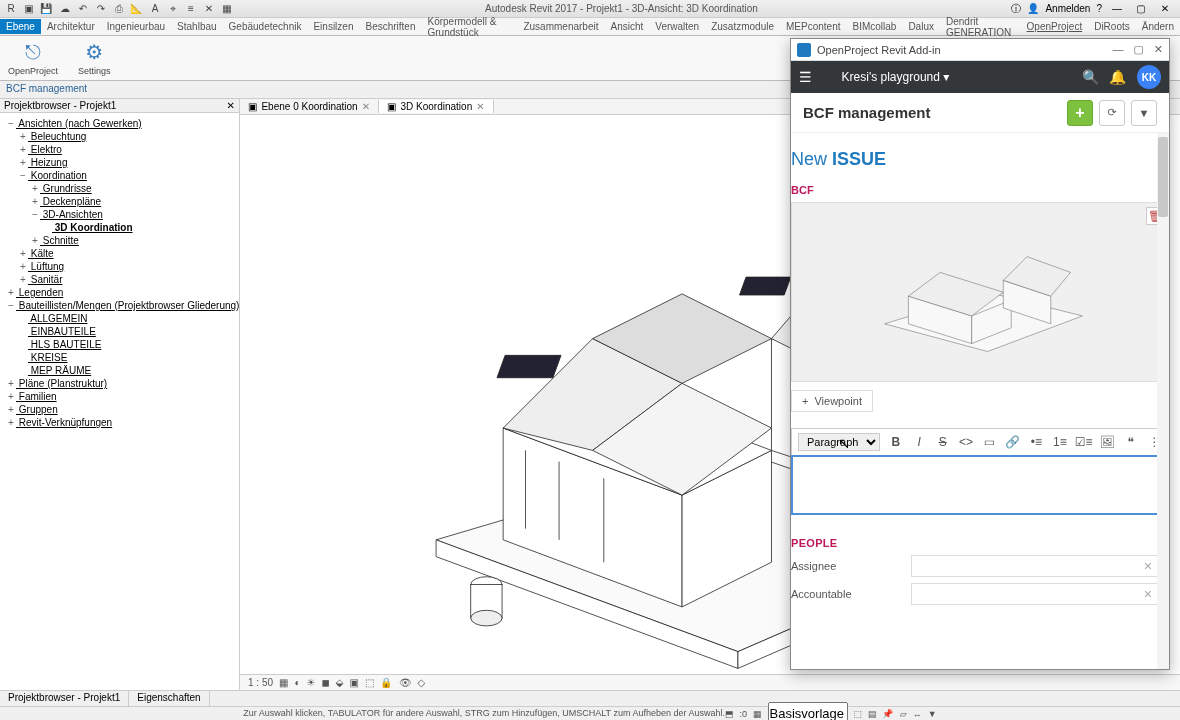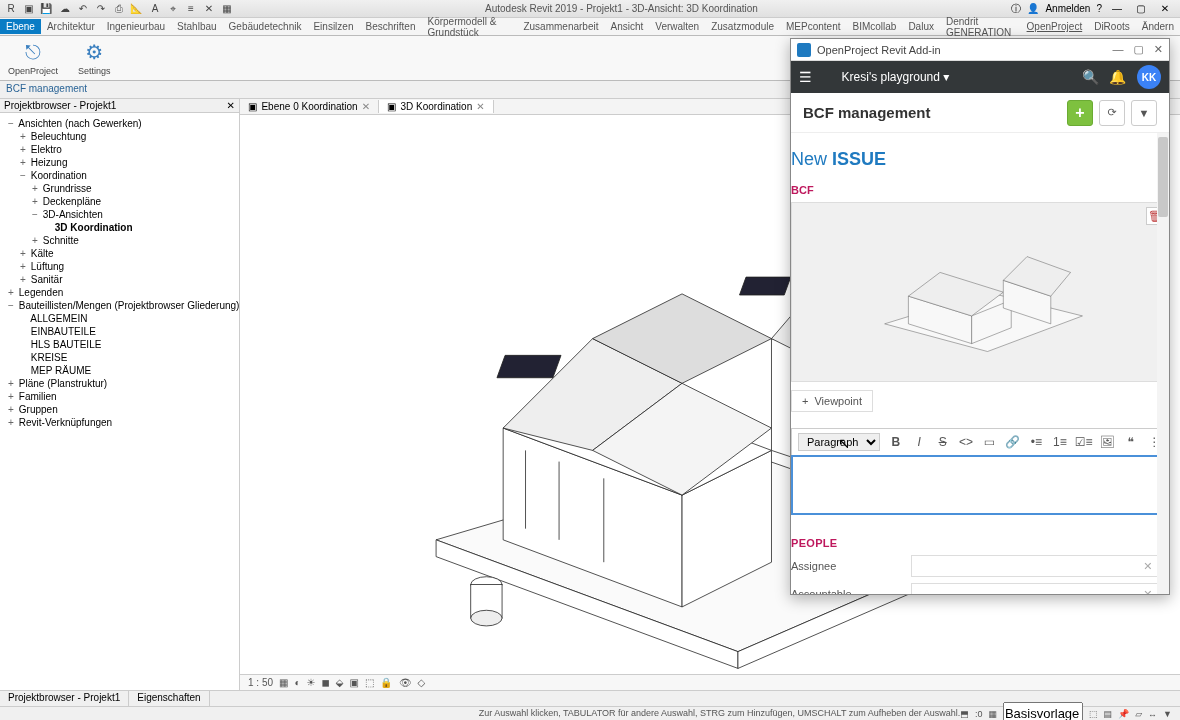--- a/index.html
+++ b/index.html
@@ -27,21 +27,21 @@
   .breadcrumb { height: 18px; background: #f0f0f0; border-bottom: 1px solid #ccc; padding: 2px 6px; font-size: 10px; color: #2a6496; }
   
   
   .main { display: flex; height: 591px; }
   
   
   .browser { width: 240px; background: #fff; border-right: 1px solid #ccc; display: flex; flex-direction: column; }
   .browser-header { height: 14px; background: #f0f0f0; border-bottom: 1px solid #ccc; font-size: 10px; padding: 1px 4px; display: flex; justify-content: space-between; }
   .browser-header .close { cursor: pointer; }
   .tree { flex: 1; overflow: auto; padding: 4px 2px; font-size: 10px; }
-  .tree-item { padding: 1px 0; white-space: nowrap; cursor: pointer; }
+  .tree-item { padding: 1px 0; white-space: nowrap; cursor: pointer; text-decoration: underline; }
   .tree-item.l0 { padding-left: 4px; }
   .tree-item.l1 { padding-left: 16px; }
   .tree-item.l2 { padding-left: 28px; }
   .tree-item.l3 { padding-left: 40px; }
   .tree-item .tw { display:inline-block; width:10px; text-align:center; color:#666; }
   
   
   .canvas-area { flex: 1; background: #fff; display: flex; flex-direction: column; position: relative; }
   .view-tabs { height: 16px; background: #f4f4f4; border-bottom: 1px solid #ccc; display: flex; align-items: center; font-size: 10px; }
   .view-tab { padding: 1px 8px; border-right: 1px solid #ccc; display: flex; align-items: center; gap: 4px; }
@@ -54,26 +54,26 @@
   
   
   .bottom-tabs { height: 16px; background: #f0f0f0; border-top: 1px solid #ccc; display: flex; font-size: 10px; }
   .bottom-tabs .tab { padding: 1px 8px; border-right: 1px solid #ccc; }
   
   
   .view-controls { height: 16px; background: #f7f7f7; border-top: 1px solid #ccc; display: flex; align-items: center; gap: 6px; padding: 0 8px; font-size: 10px; color:#555; }
   .view-controls span { display:inline-block; }
   
   
-  .statusbar { height: 14px; background: #f0f0f0; border-top: 1px solid #ccc; font-size: 9px; padding: 1px 8px; color: #555; display:flex; justify-content:flex-end; }
+  .statusbar { height: 14px; background: #f0f0f0; border-top: 1px solid #ccc; font-size: 9px; padding: 1px 8px; color: #555; display:flex; justify-content:center; }
   .statusbar .right { display:flex; gap:6px; align-items:center; }
   .statusbar .right input { width:80px; font-size:13px; height:24px; }
   
   
-  .op-panel { position: absolute; top: 38px; right: 10px; width: 380px; height: 557px; background: #fff; border: 1px solid #888; box-shadow: 0 4px 14px rgba(0,0,0,0.3); display: flex; flex-direction: column; z-index: 100; margin-left: 12px; }
+  .op-panel { position: absolute; top: 38px; right: 10px; width: 380px; height: 632px; background: #fff; border: 1px solid #888; box-shadow: 0 4px 14px rgba(0,0,0,0.3); display: flex; flex-direction: column; z-index: 100; margin-left: 12px; }
   .op-titlebar { height: 22px; background: #fff; border-bottom: 1px solid #ddd; display: flex; align-items: center; padding: 0 6px; font-size: 11px; }
   .op-titlebar .icon { width:14px; height:14px; background:#1f7ac0; border-radius:2px; margin-right:6px; }
   .op-titlebar .title { flex:1; color:#444; }
   .op-titlebar .win { display:flex; gap:10px; color:#666; }
   .op-titlebar .win span { cursor:pointer; }
   
   .op-header { height: 32px; background: #333739; color: #fff; display: flex; align-items: center; padding: 0 8px; gap: 10px; }
   .op-header .menu-icon { font-size:14px; cursor:pointer; }
   .op-header .proj { flex:1; text-align:left; font-size:12px; cursor:pointer; padding-left: 20px;}
   .op-header .hicon { font-size:14px; cursor:pointer; }
@@ -127,21 +127,21 @@
     <span>↶</span>
     <span>↷</span>
     <span>⎙</span>
     <span>📐</span>
     <span>A</span>
     <span>⌖</span>
     <span>≡</span>
     <span>✕</span>
     <span>▦</span>
   </div>
-  <div class="title-text">Autodesk Revit 2019 - Projekt1 - 3D-Ansicht: 3D Koordination</div>
+  <div class="title-text">Autodesk Revit 2017 - Projekt1 - 3D-Ansicht: 3D Koordination</div>
   <div class="right-icons">
     <span>ⓘ</span>
     <span>👤</span>
     <span>Anmelden</span>
     <span>?</span>
     <span class="win-btn">—</span>
     <span class="win-btn">▢</span>
     <span class="win-btn">✕</span>
   </div>
 </div>

